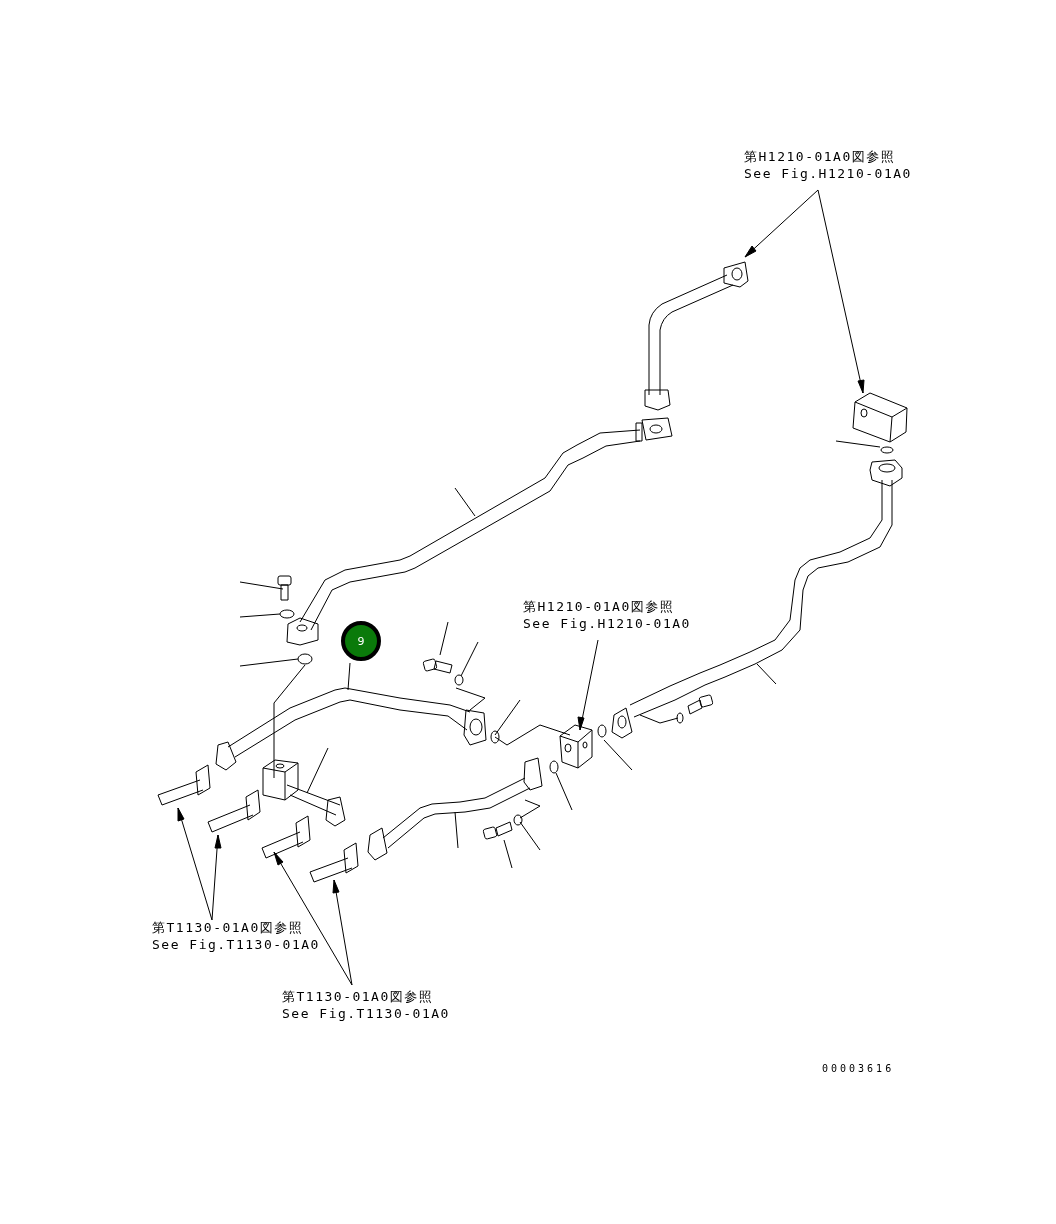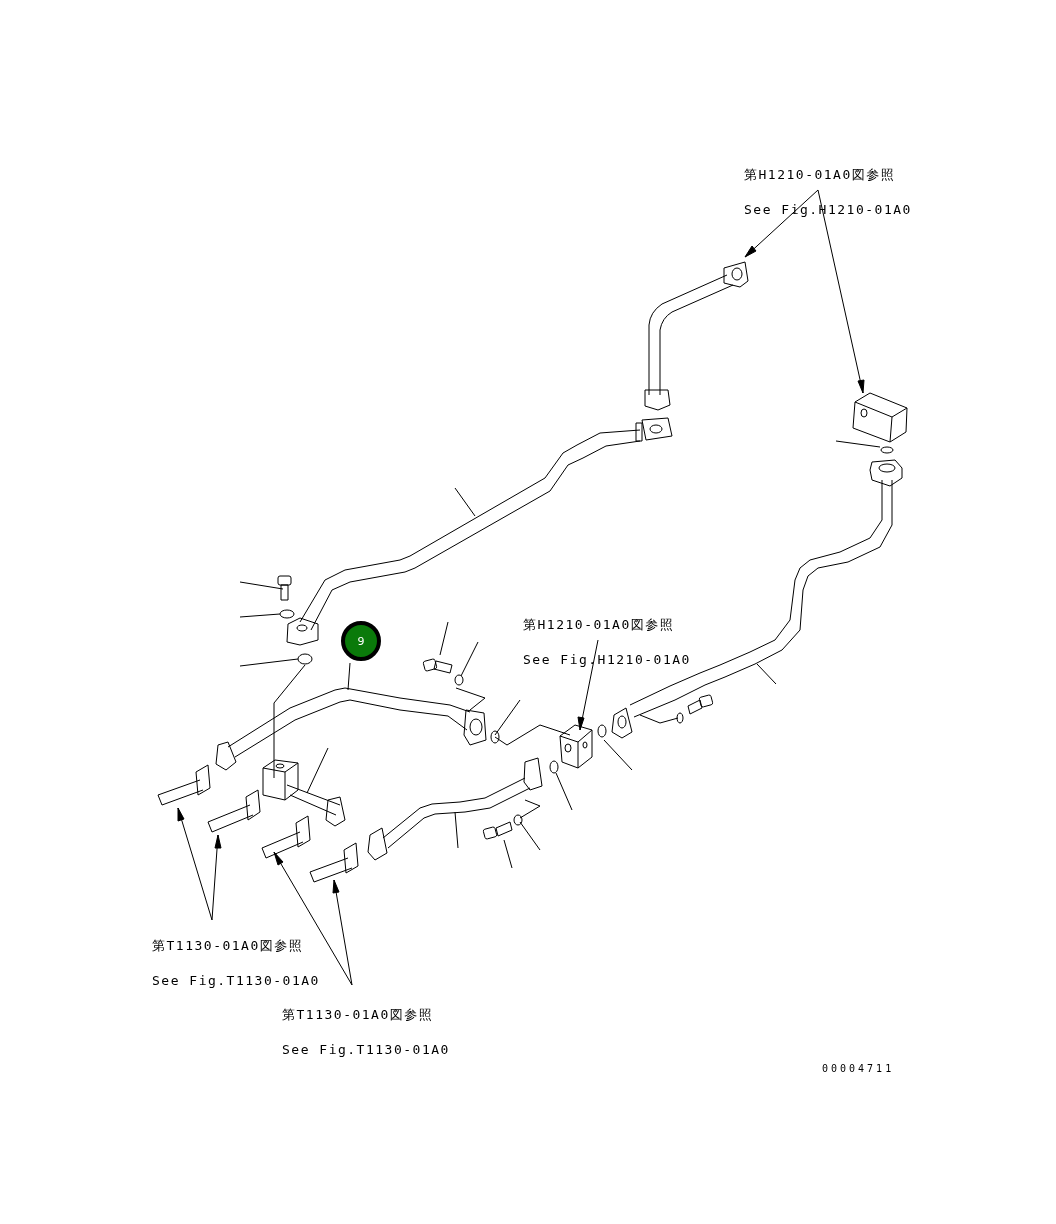--- a/index.html
+++ b/index.html
@@ -1,19 +1,19 @@
 <!DOCTYPE html>
 <html><head>
 <meta charset="utf-8">
 <style>
   html, body { margin:0; padding:0; background:#ffffff; }
   body { width:1056px; height:1224px; position:relative; overflow:hidden; font-family:"DejaVu Sans Mono", monospace; }
   #drawing { position:absolute; left:0; top:0; width:1056px; height:1224px; }
   .ref-label { position:absolute; font-family:"DejaVu Sans Mono", monospace; font-size:13px; line-height:17px; color:#000; letter-spacing:1.5px; white-space:nowrap; }
-  .ref-label span { display:block;margin-top:18px; }
+  .ref-label span { display:block; }
   .doc-id { position:absolute; left:822px; top:1063px; font-family:"DejaVu Sans Mono", monospace; font-size:10px; letter-spacing:3px; color:#000; }
   .callout { position:absolute; left:341px; top:621px; width:40px; height:40px; border-radius:50%; box-sizing:border-box; border:4px solid #000; display:flex; align-items:center; justify-content:center; color:#fff; font-family:"DejaVu Sans", sans-serif; font-size:11px; cursor:pointer; }
   svg * { vector-effect:non-scaling-stroke; }
 </style>
 </head>
 <body>
 
 <svg id="drawing" width="1056" height="1224" viewBox="0 0 1056 1224" fill="none" stroke="#000" stroke-width="1">
 
   <g>
@@ -182,13 +182,13 @@
 </div>
 <div class="ref-label" style="left:282px; top:988px;">
   <span>第T1130-01A0図参照</span>
   <span>See Fig.T1130-01A0</span>
 </div>
 
 <div class="callout" style="background:#0a7a0a;">
   <span>9</span>
 </div>
 
-<div class="doc-id">00004711</div>
+<div class="doc-id">00003616</div>
 
 </body></html>

